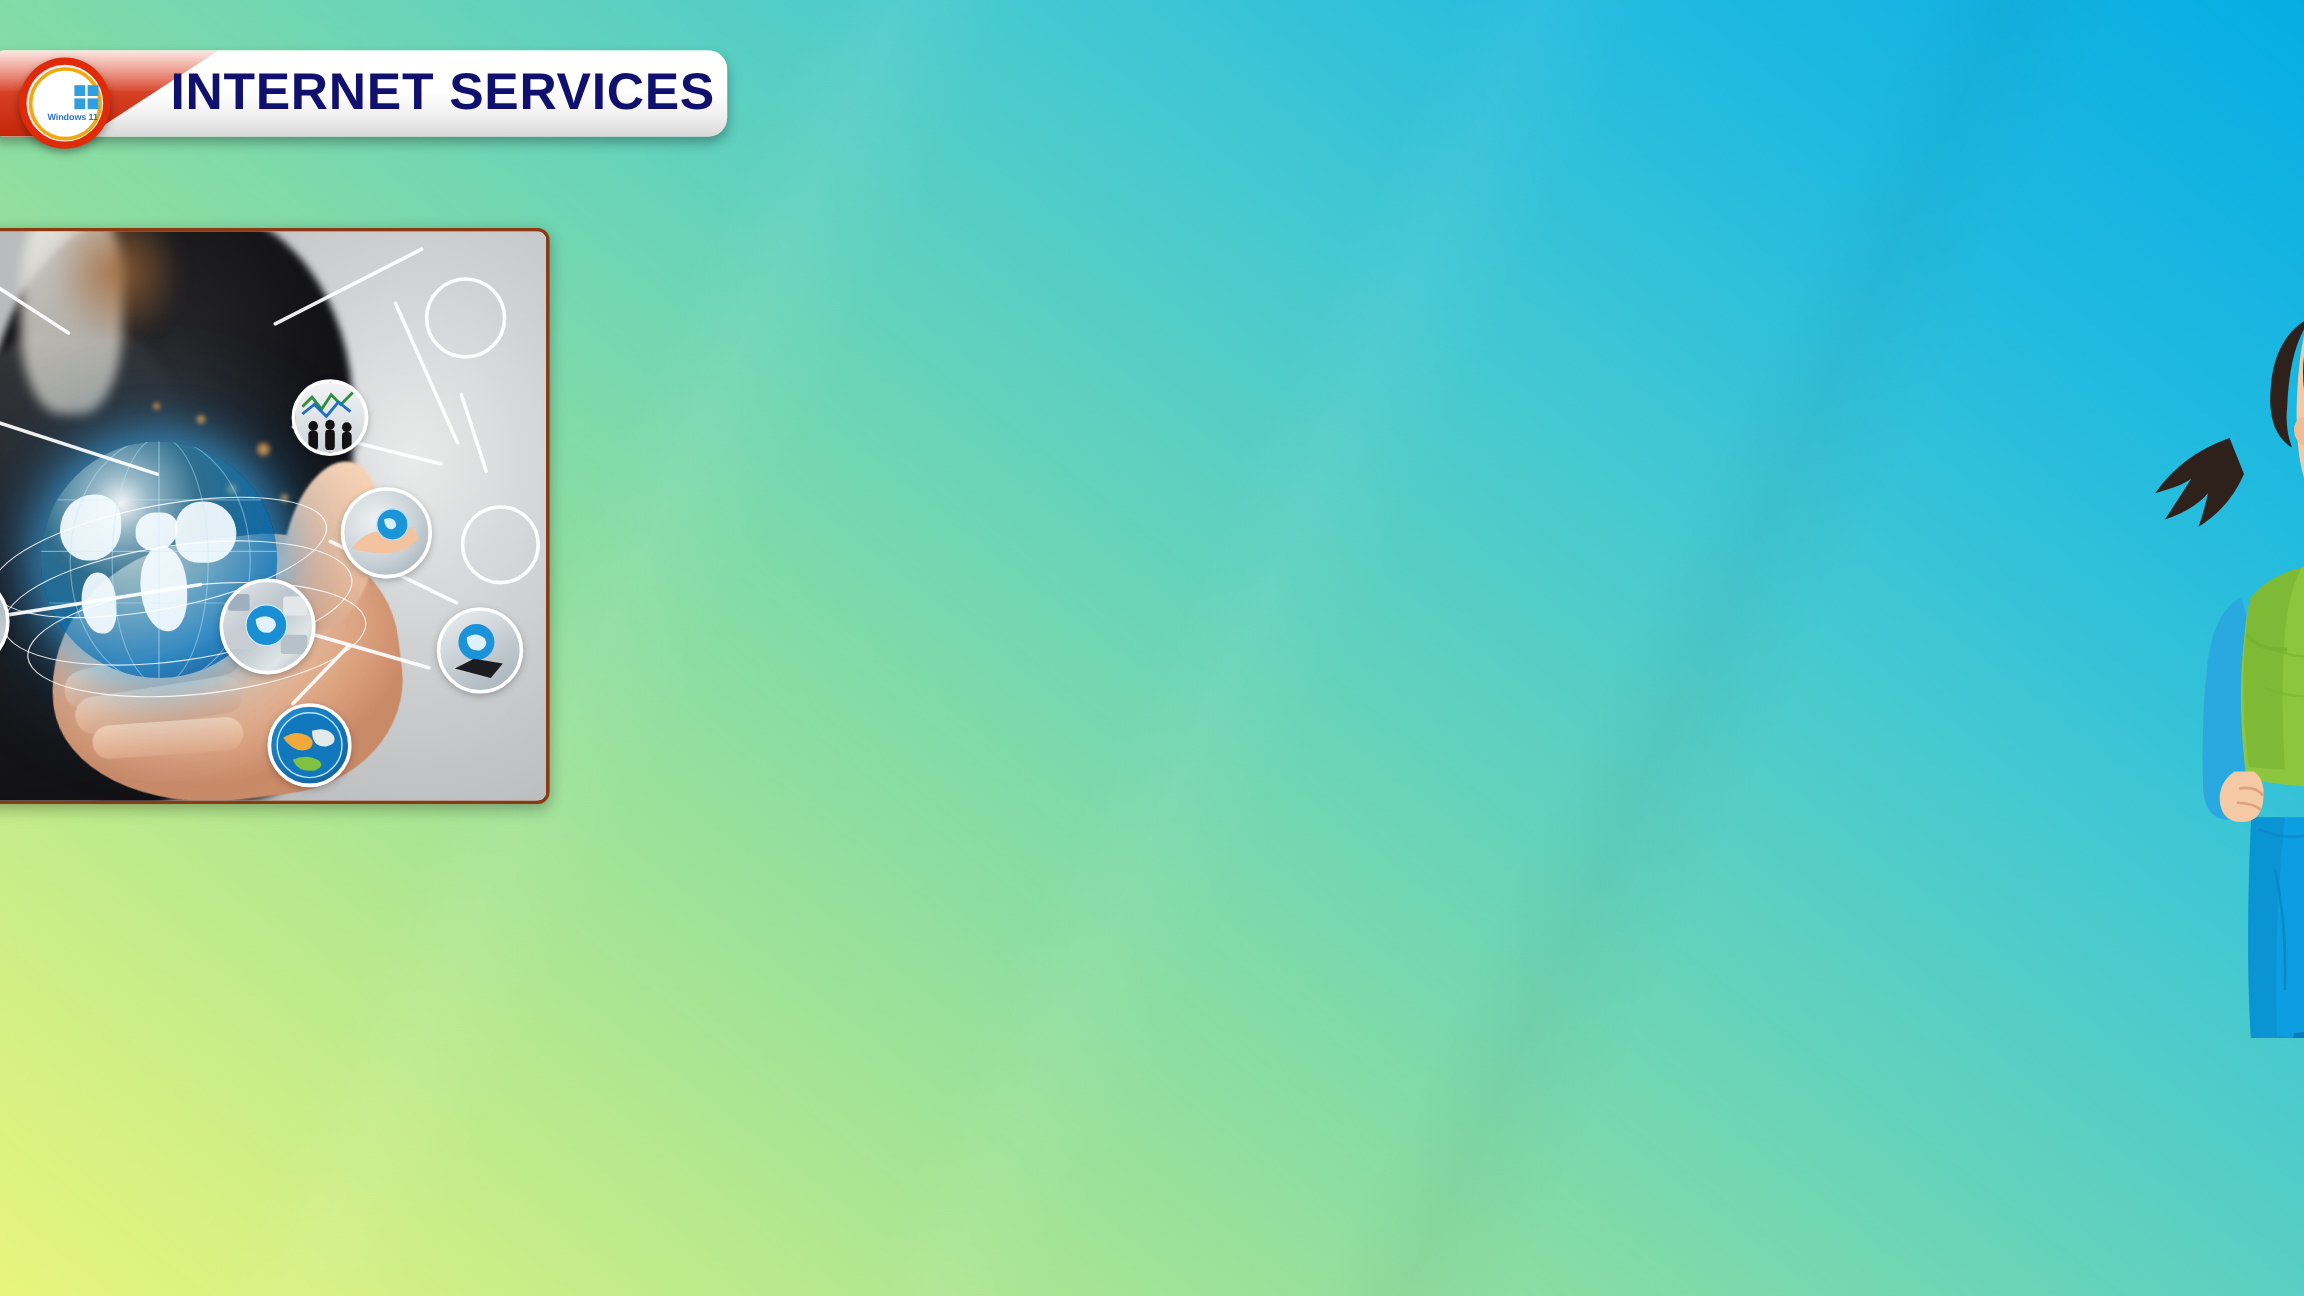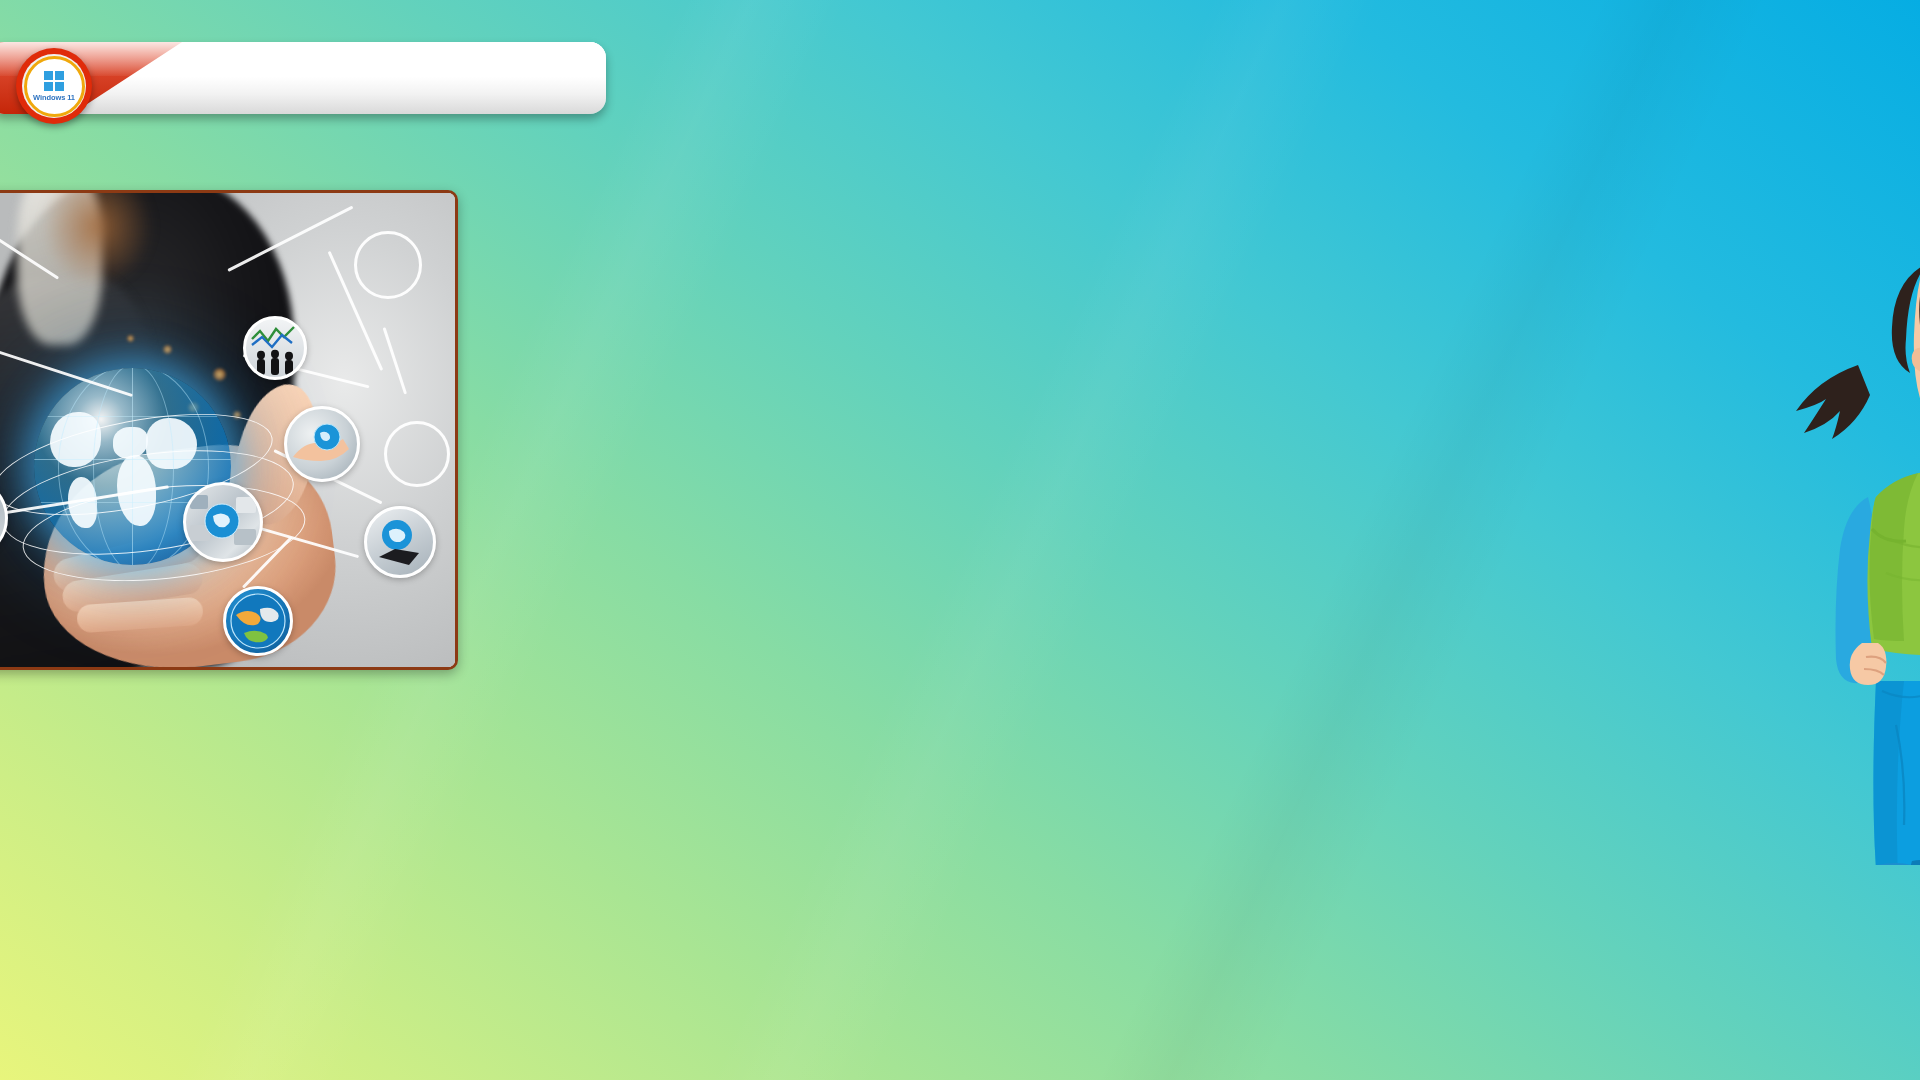--- a/index.html
+++ b/index.html
@@ -112,21 +112,21 @@
     background: #f1f1f1;
     display: flex; align-items: center; justify-content: center;
   }
   .badge-ring-gold {
     width: 55px; height: 55px;
     border-radius: 50%;
     border: 3px solid #f0a80c;
     background: #ffffff;
     display: flex;
     flex-direction: column;
-    align-items: center;
+    align-items: flex-end;
     justify-content: center;
     gap: 1px;
   }
   .win-logo {
     display: grid;
     grid-template-columns: 9px 9px;
     grid-template-rows: 9px 9px;
     gap: 2px;
   }
   .win-logo span { background: #2f9fe0; display: block; }
@@ -296,20 +296,21 @@
 </head>
 <body>
 
 <div id="slide">
 
   <div class="banner">
     <div class="banner-plate">
       <div class="banner-redwedge"></div>
       <div class="banner-gloss"></div>
     </div>
+    <div class="banner-title">INTERNET SERVICES</div>
   </div>
 
   <div class="badge">
     <div class="badge-ring-outer">
       <div class="badge-ring-gold">
         <div class="win-logo">
           <span></span>
             <span></span>
             <span></span>
             <span></span>

